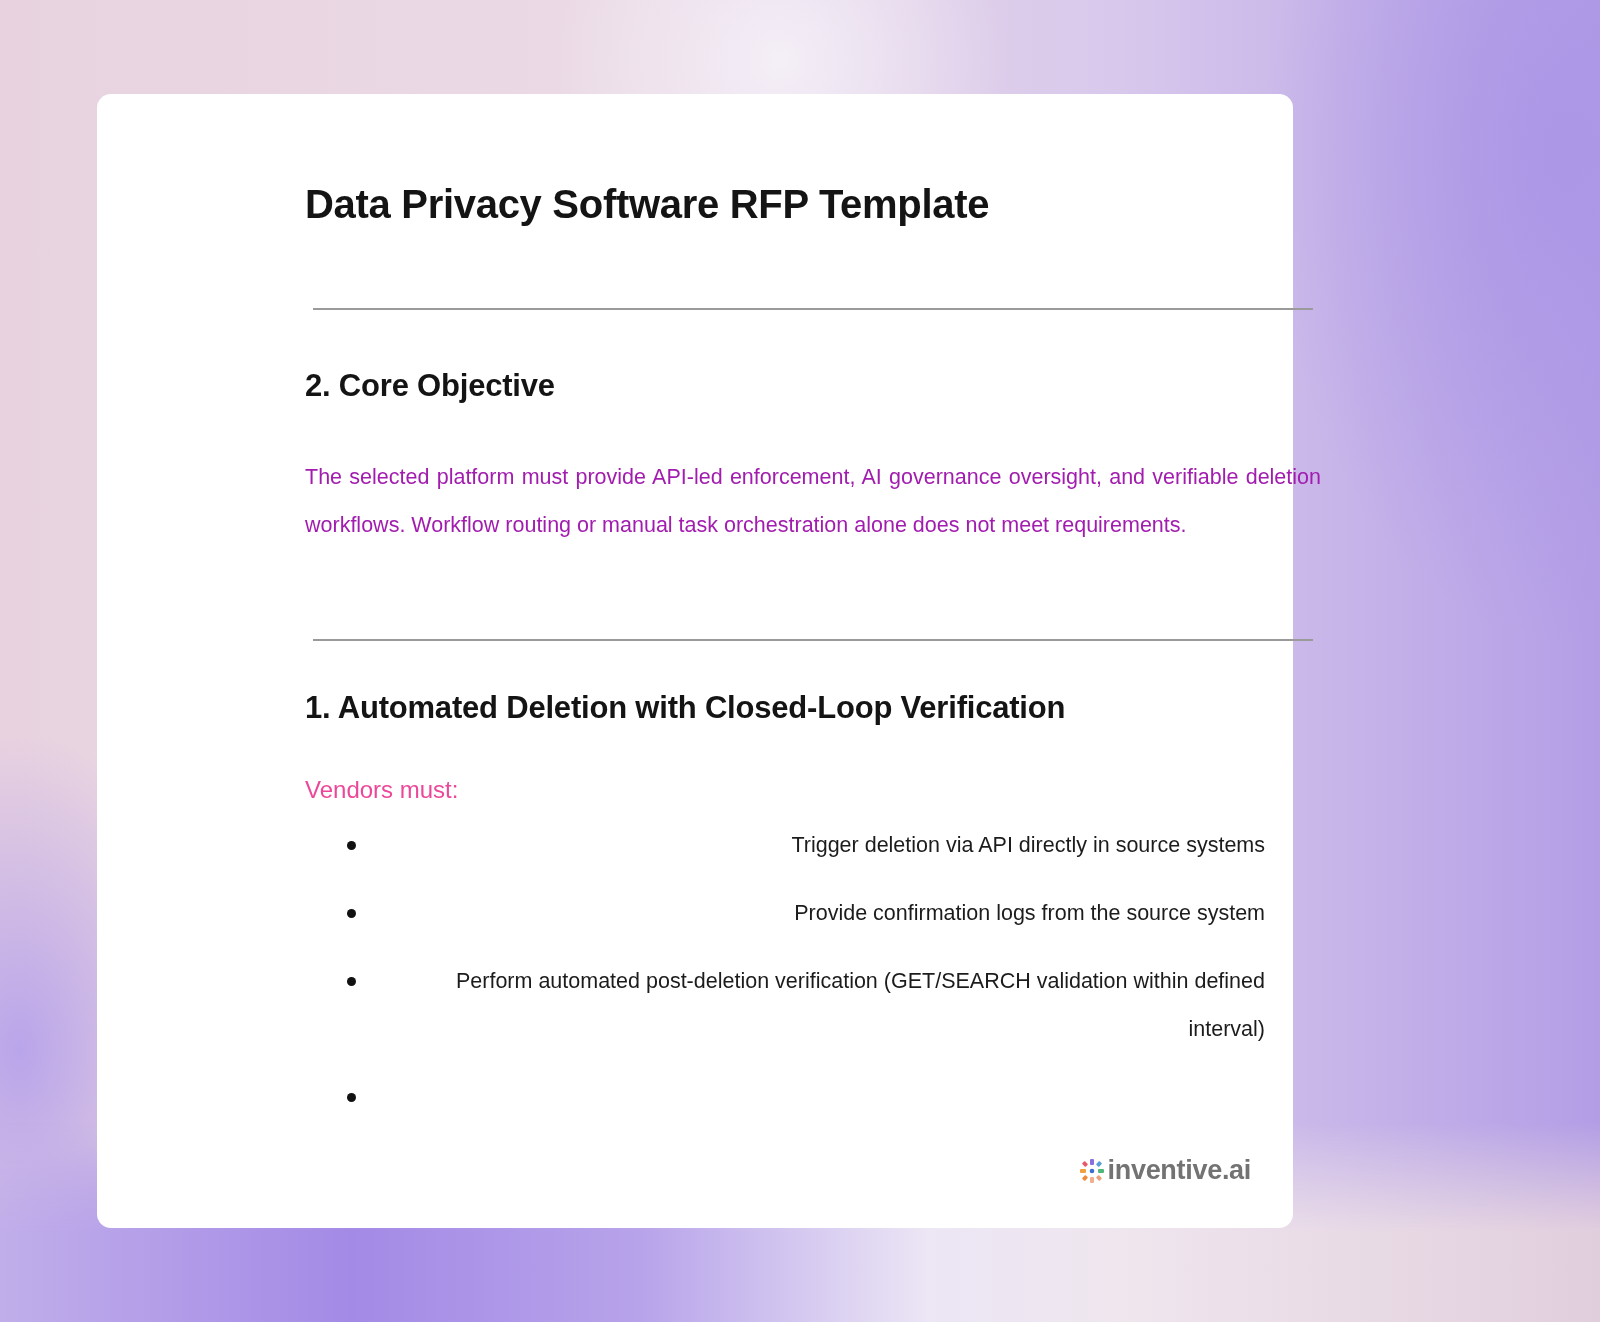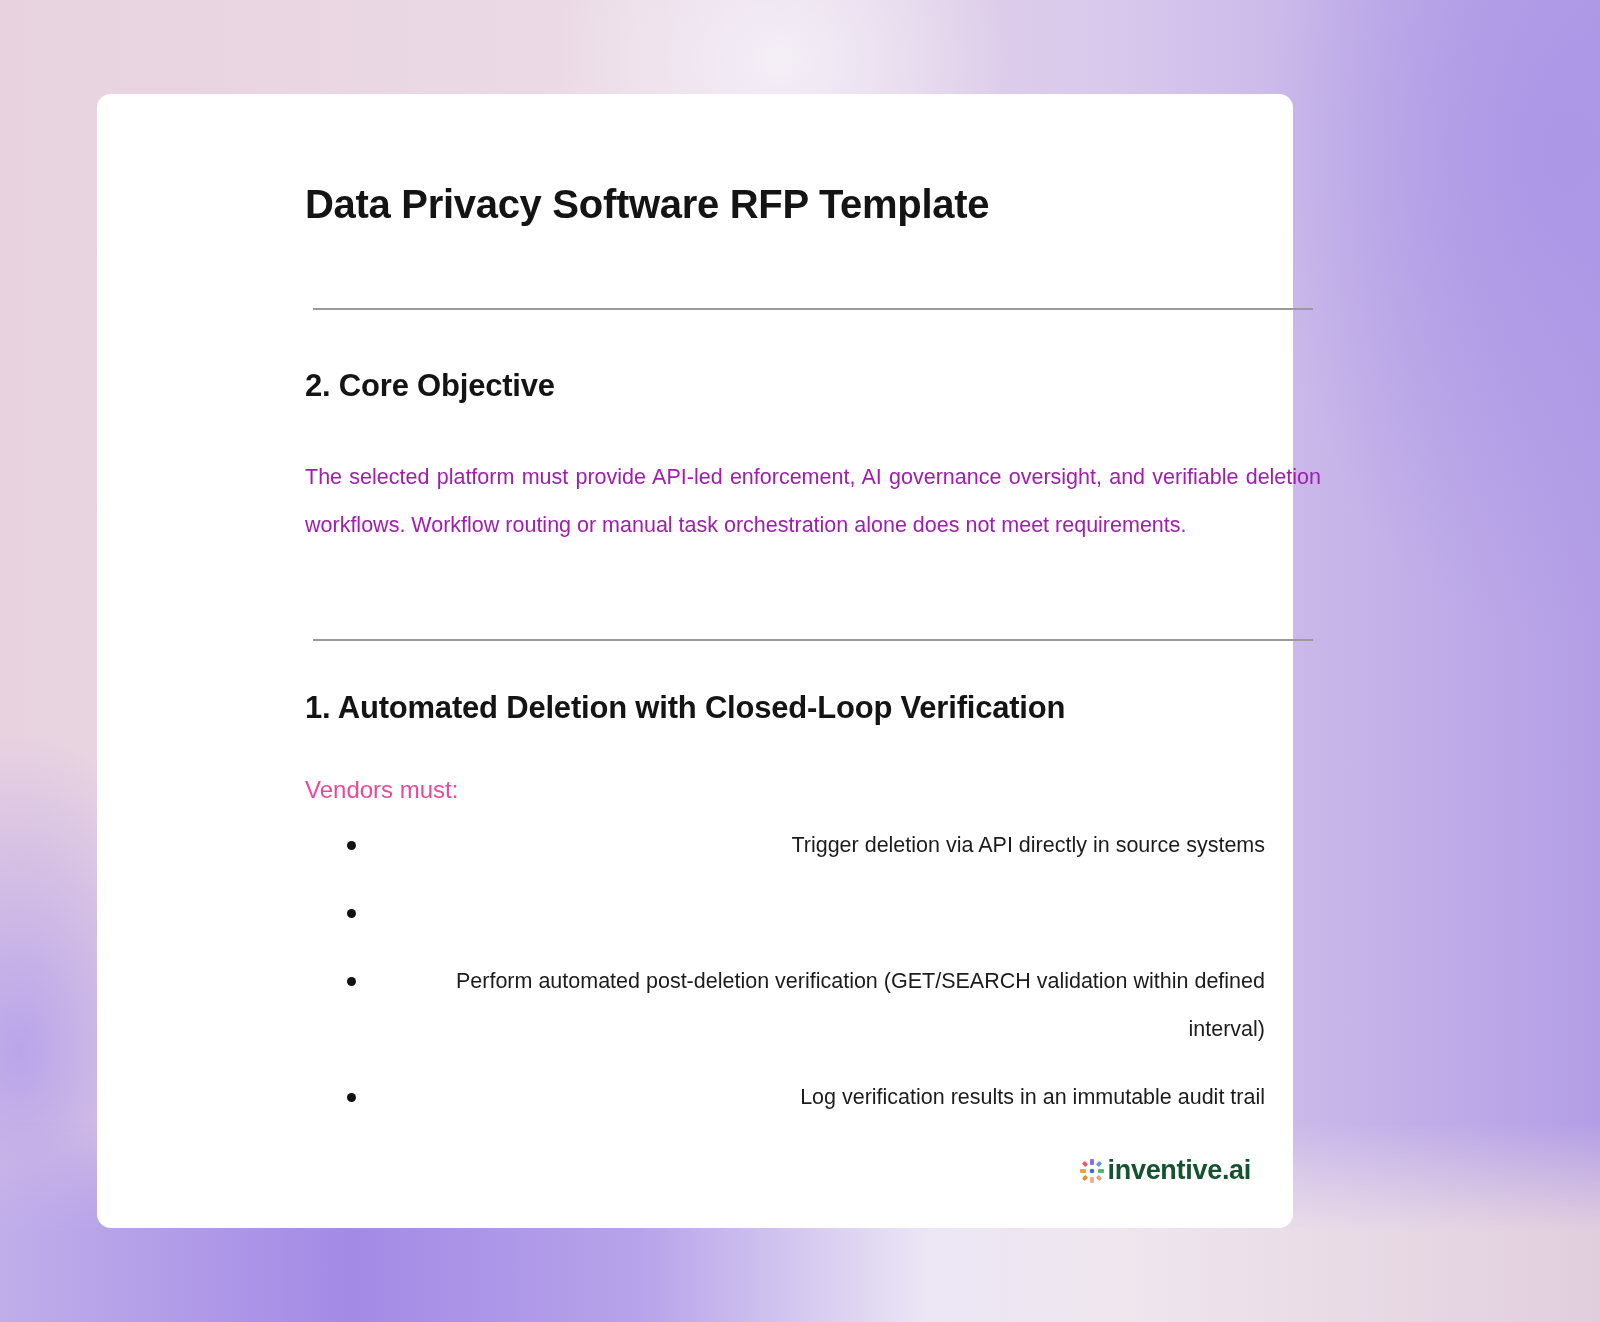--- a/index.html
+++ b/index.html
@@ -88,21 +88,21 @@
     .b2 { top: 795px; }
     .b3 { top: 863px; }
     .b4 { top: 979px; }
     .logo {
       position: absolute; right: 42px; bottom: 42px;
       display: flex; align-items: center; gap: 3px;
     }
     .logo-mark { width: 26px; height: 26px; }
     .logo-text {
       font-size: 27px; font-weight: 700;
-      color: #14532d; letter-spacing: -0.3px;
+      color: #737373; letter-spacing: -0.3px;
     }
   </style>
 </head>
 <body>
 
 <div class="bg"></div>
 <div class="bg-bottom"></div>
 
 <div class="card">
   <div class="content">
@@ -118,28 +118,28 @@
     <h2 class="h2 s2">1. Automated Deletion with Closed-Loop Verification</h2>
     <p class="intro">Vendors must:</p>
 
     <div class="bullets">
       <div class="bullet b1">
         <span class="dot"></span>
         <span>Trigger deletion via API directly in source systems</span>
       </div>
       <div class="bullet b2">
         <span class="dot"></span>
+        <span>Provide confirmation logs from the source system</span>
       </div>
       <div class="bullet b3">
         <span class="dot"></span>
         <span>Perform automated post-deletion verification (GET/SEARCH validation within defined interval)</span>
       </div>
       <div class="bullet b4">
         <span class="dot"></span>
-        <span>Log verification results in an immutable audit trail</span>
       </div>
     </div>
   </div>
 
   <div class="logo">
     <svg class="logo-mark" viewBox="0 0 26 26">
       <rect x="11" y="1" width="4" height="6" rx="1" fill="#8a6fe0"></rect>
       <rect x="18" y="3.5" width="4" height="5" rx="1" fill="#5aa0d8" transform="rotate(45 20 6)"></rect>
       <rect x="19" y="11" width="6" height="4" rx="1" fill="#4fb87a"></rect>
       <rect x="18" y="17.5" width="4" height="5" rx="1" fill="#e8a27a" transform="rotate(-45 20 20)"></rect>

